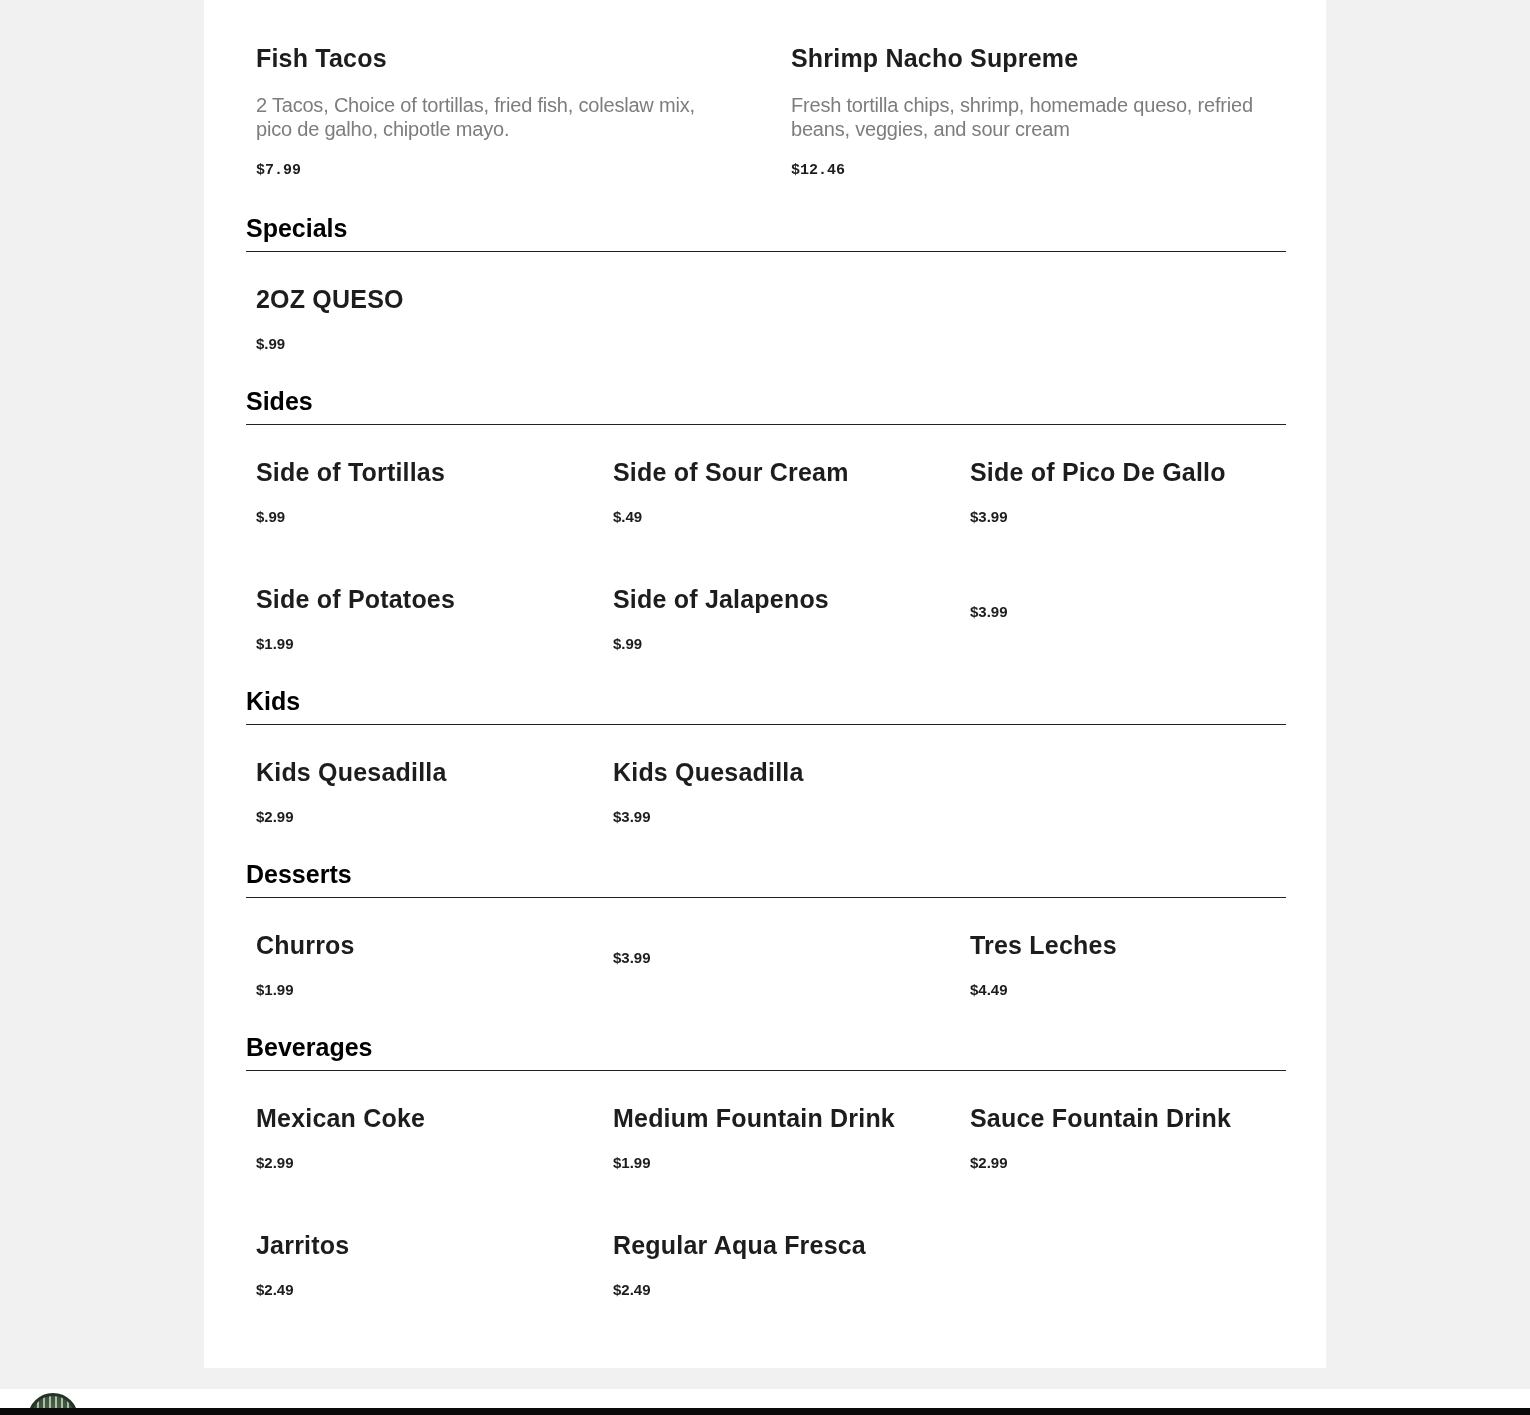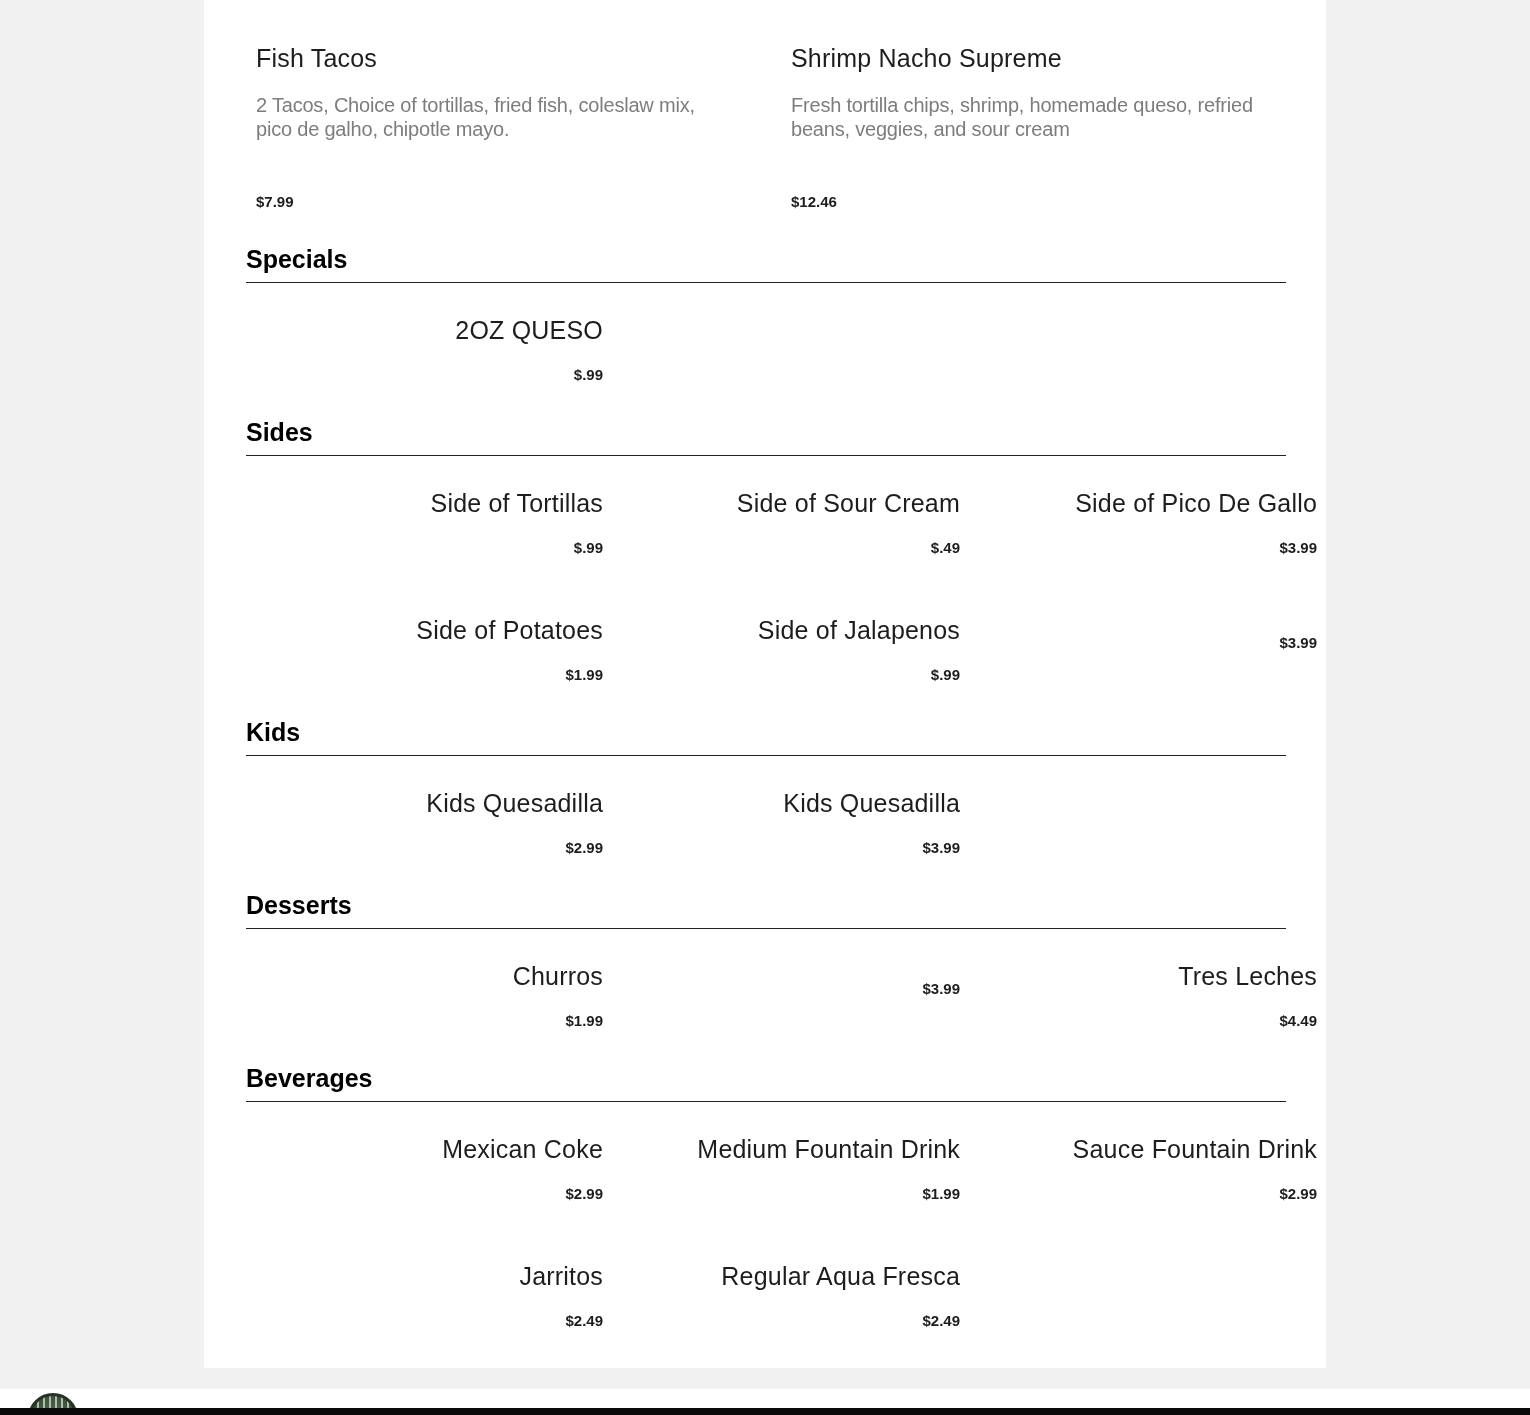--- a/index.html
+++ b/index.html
@@ -29,48 +29,47 @@
     grid-template-columns: repeat(2, 535px);
     width: 1071px;
   }
 
   
   .items-grid {
     display: grid;
     grid-template-columns: repeat(3, 357px);
     row-gap: 56px;
     width: 1071px;
-    text-align: right;
   }
   .featured-grid .menu-item,
   .items-grid .menu-item { padding-left: 10px; cursor: pointer; }
 
   .item-name {
     font-size: 25px;
-    font-weight: 400;
+    font-weight: 700;
     line-height: 32px;
     color: #1d1d1d;
     letter-spacing: 0.2px;
   }
   .item-desc {
     margin-top: 19px;
     font-size: 20px;
     line-height: 24px;
     letter-spacing: -0.2px;
     color: #7d7d7d;
     max-width: 480px;
   }
   .item-price {
     margin-top: 19px;
     font-size: 15px;
     font-weight: 700;
     line-height: 20px;
     color: #1d1d1d;
   }
-  .featured-grid .item-price { margin-top: 51px; }
+  .featured-grid .item-price { margin-top: 20px; font-family: Liberation Mono, monospace; }
 
   .menu-section { margin-top: 32px; }
   .section-title {
     font-size: 25px;
     font-weight: 700;
     line-height: 30px;
     color: #000000;
   }
   .section-divider {
     border: none;

